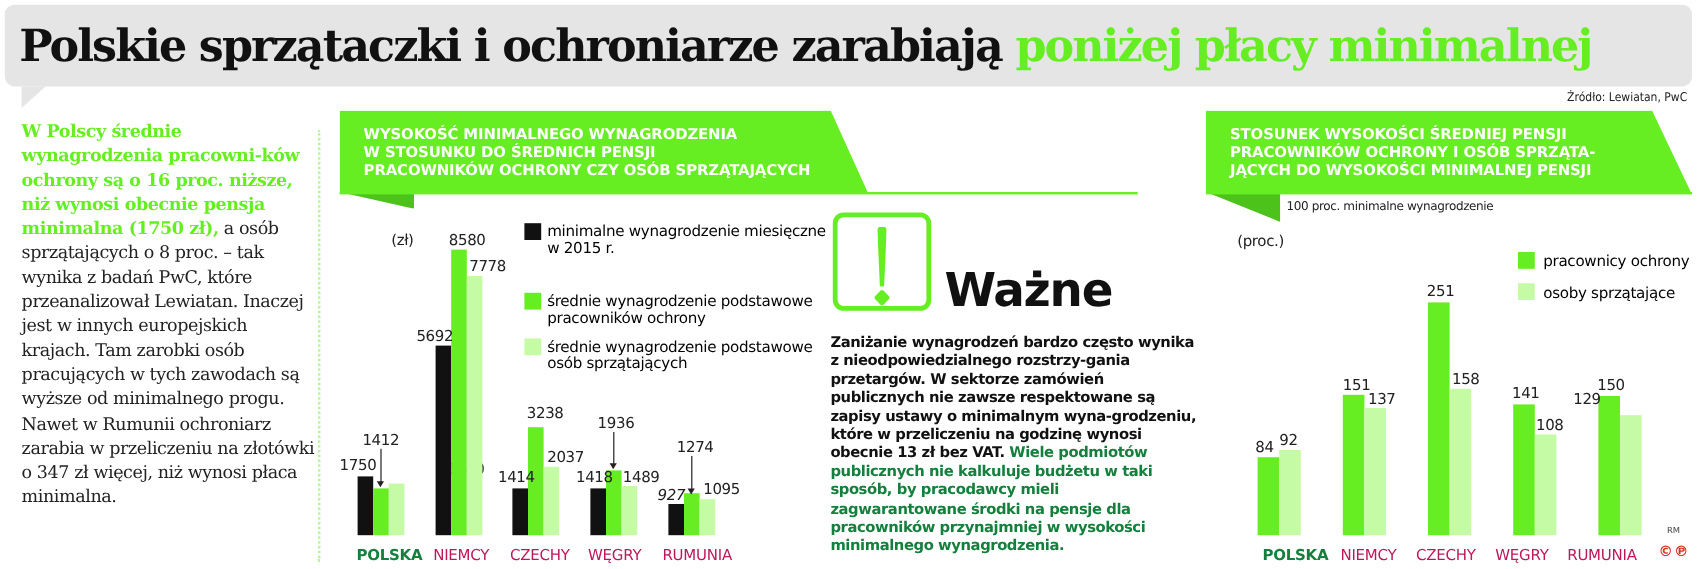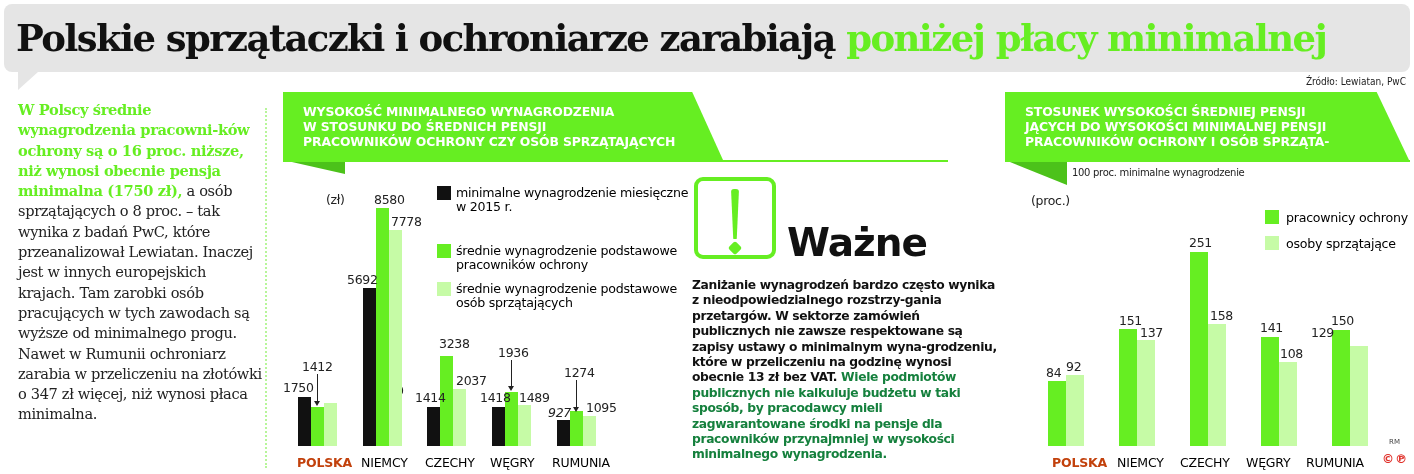--- a/index.html
+++ b/index.html
@@ -13,22 +13,22 @@
   .lead { left: 18px; top: 100px; width: 245px; font-family: "DejaVu Serif", serif; font-size: 14.6px; line-height: 20.3px; letter-spacing: -0.35px; color: #222; }
   .lead .g { color: #66ee22; font-weight: bold; }
   .dotsep { left: 265px; top: 108px; height: 360px; border-left: 2px dotted #b7f59a; }
   .banner { background: #66ee22; color: #fff; font-weight: bold; font-size: 12.4px; line-height: 15px; letter-spacing: -0.1px; padding: 0; }
   .chart-label { font-size: 12.5px; color: #222; white-space: nowrap; letter-spacing: -0.3px; }
   .bar { position: absolute; bottom: 28px; }
   .k { background: #111; }
   .g1 { background: #66ee22; }
   .g2 { background: #c6fba6; }
   .val { position: absolute; font-size: 12.5px; color: #222; white-space: nowrap; letter-spacing: -0.3px; }
-  .cat { position: absolute; top: 455px; font-size: 12.5px; color: #000000; white-space: nowrap; letter-spacing: -0.2px; }
-  .cat.bold { font-weight: bold; color: #c2410c; }
+  .cat { position: absolute; top: 455px; font-size: 12.5px; color: #be185d; white-space: nowrap; letter-spacing: -0.2px; }
+  .cat.bold { font-weight: bold; color: #15803d; }
   .legend-sw { position: absolute; width: 14px; height: 14px; }
   .legend-tx { position: absolute; font-size: 12.6px; line-height: 14px; color: #000000; letter-spacing: -0.25px; }
   .arrow-line { position: absolute; width: 1px; background: #222; }
   .arrow-head { position: absolute; width: 0; height: 0; border-left: 3px solid transparent; border-right: 3px solid transparent; border-top: 5px solid #222; }
   .wazne-box { left: 694px; top: 177px; width: 82px; height: 82px; border: 4px solid #66ee22; border-radius: 9px; box-sizing: border-box; }
   .excl-bar { position: absolute; left: 33px; top: 8px; width: 8px; height: 50px; background: #66ee22; border-radius: 3px; clip-path: polygon(0 0, 100% 0, 72% 100%, 28% 100%); }
   .excl-dot { position: absolute; left: 32px; top: 62px; width: 10px; height: 10px; background: #66ee22; border-radius: 2px; transform: rotate(45deg); }
   .wazne { left: 787px; top: 219px; font-weight: bold; font-size: 39px; letter-spacing: -1px; color: #111; line-height: 48px; }
   .info { left: 692px; top: 278px; width: 305px; font-weight: bold; font-size: 12.3px; line-height: 15.4px; letter-spacing: -0.35px; color: #111; }
   .info .g { color: #15803d; }
@@ -127,22 +127,22 @@
 <div class="abs wazne-box">
   <div class="excl-bar"></div>
   <div class="excl-dot"></div>
 </div>
 <div class="abs wazne">Ważne</div>
 <div class="abs info"><span>Zaniżanie wynagrodzeń bardzo często wynika z nieodpowiedzialnego rozstrzy-gania przetargów. W sektorze zamówień publicznych nie zawsze respektowane są zapisy ustawy o minimalnym wyna-grodzeniu, które w przeliczeniu na godzinę wynosi obecnie 13 zł bez VAT.</span><span class="g"> Wiele podmiotów publicznych nie kalkuluje budżetu w taki sposób, by pracodawcy mieli zagwarantowane środki na pensje dla pracowników przynajmniej w wysokości minimalnego wynagrodzenia.</span></div>
 
 <div class="abs banner" style="left:1005px; top:92px; width:404px; height:68px; clip-path: polygon(0 0, 92% 0, 100% 100%, 0 100%);">
   <div style="position:absolute; left:20px; top:12px; white-space:nowrap;">
     <div>STOSUNEK WYSOKOŚCI  ŚREDNIEJ PENSJI</div>
+    <div>PRACOWNIKÓW OCHRONY I OSÓB SPRZĄTA-</div>
     <div>JĄCYCH DO WYSOKOŚCI MINIMALNEJ PENSJI</div>
-    <div>PRACOWNIKÓW OCHRONY I OSÓB SPRZĄTA-</div>
   </div>
 </div>
 <div class="abs" style="left:1005px; top:160px; width:62px; height:25px; background:#4cc21a; clip-path: polygon(0 0, 100% 0, 100% 100%);"></div>
 <div class="abs" style="left:1005px; top:160px; width:405px; height:2px; background:#66ee22;"></div>
 <div class="abs chart-label" style="left:1072px; top:167px; font-size:10px;">100 proc. minimalne wynagrodzenie</div>
 <div class="abs chart-label" style="left:1031px; top:193px;">(proc.)</div>
 
 <div class="legend-sw g1" style="left:1265px; top:210px;"></div>
 <div class="legend-tx" style="left:1286px; top:211px;">pracownicy ochrony</div>
 <div class="legend-sw g2" style="left:1265px; top:236px;"></div>

